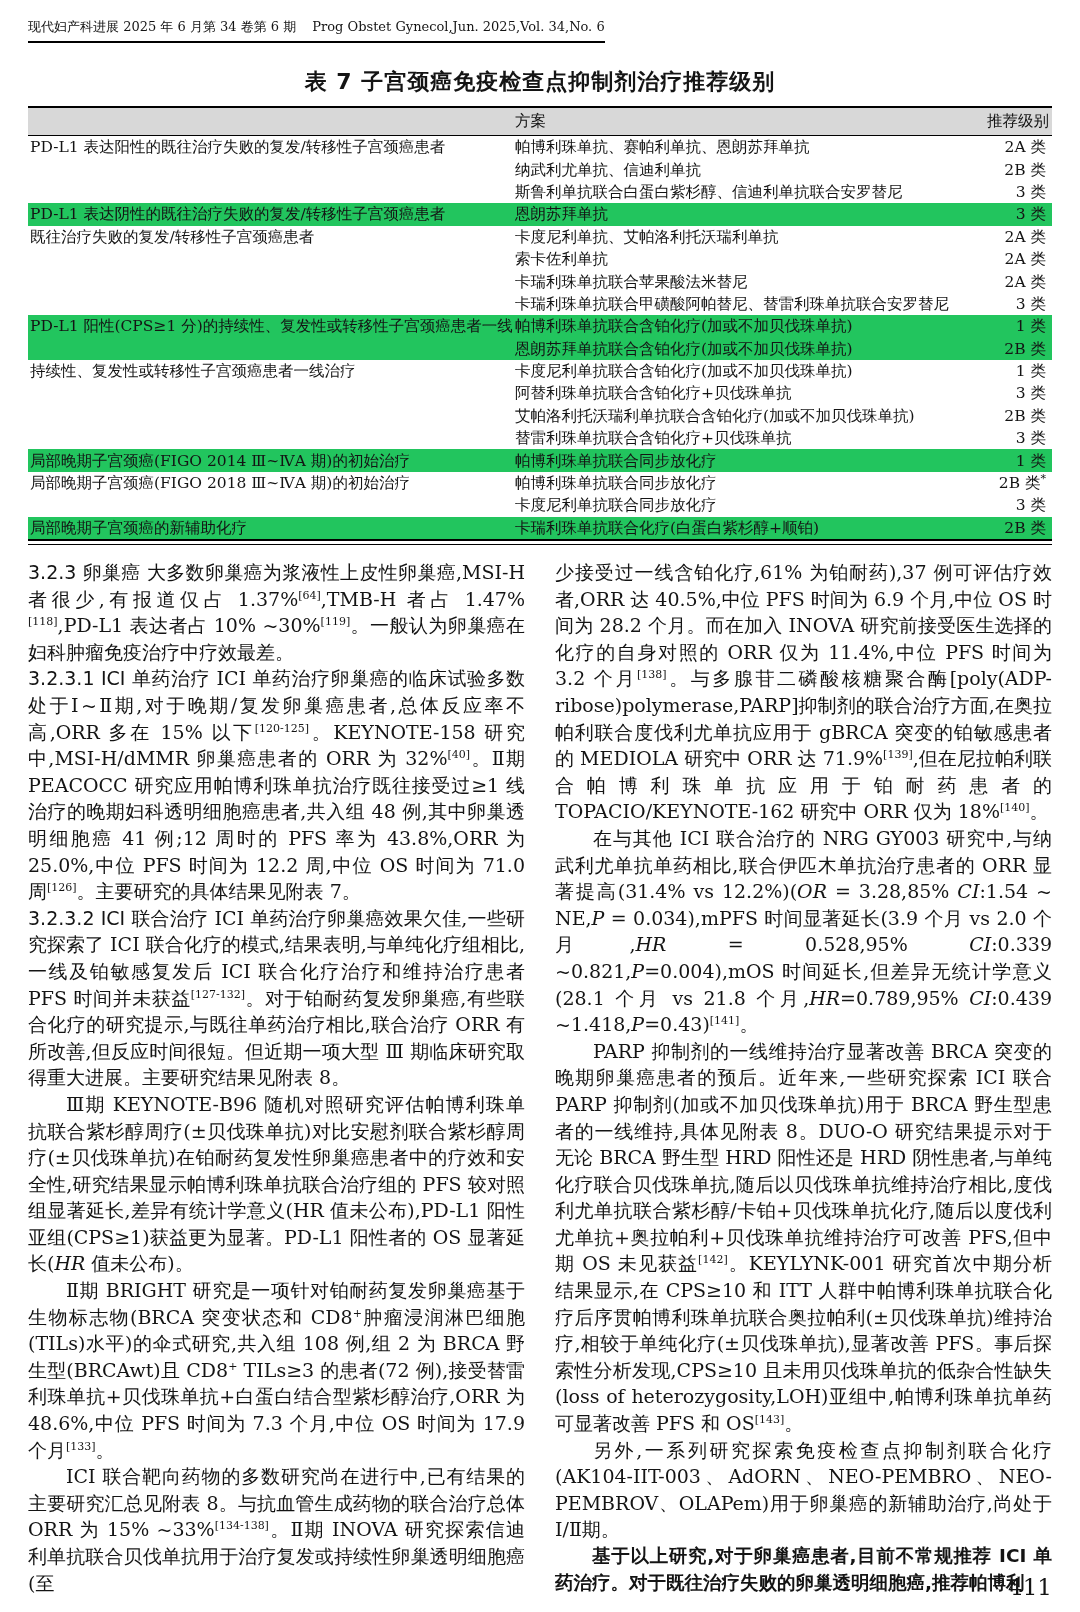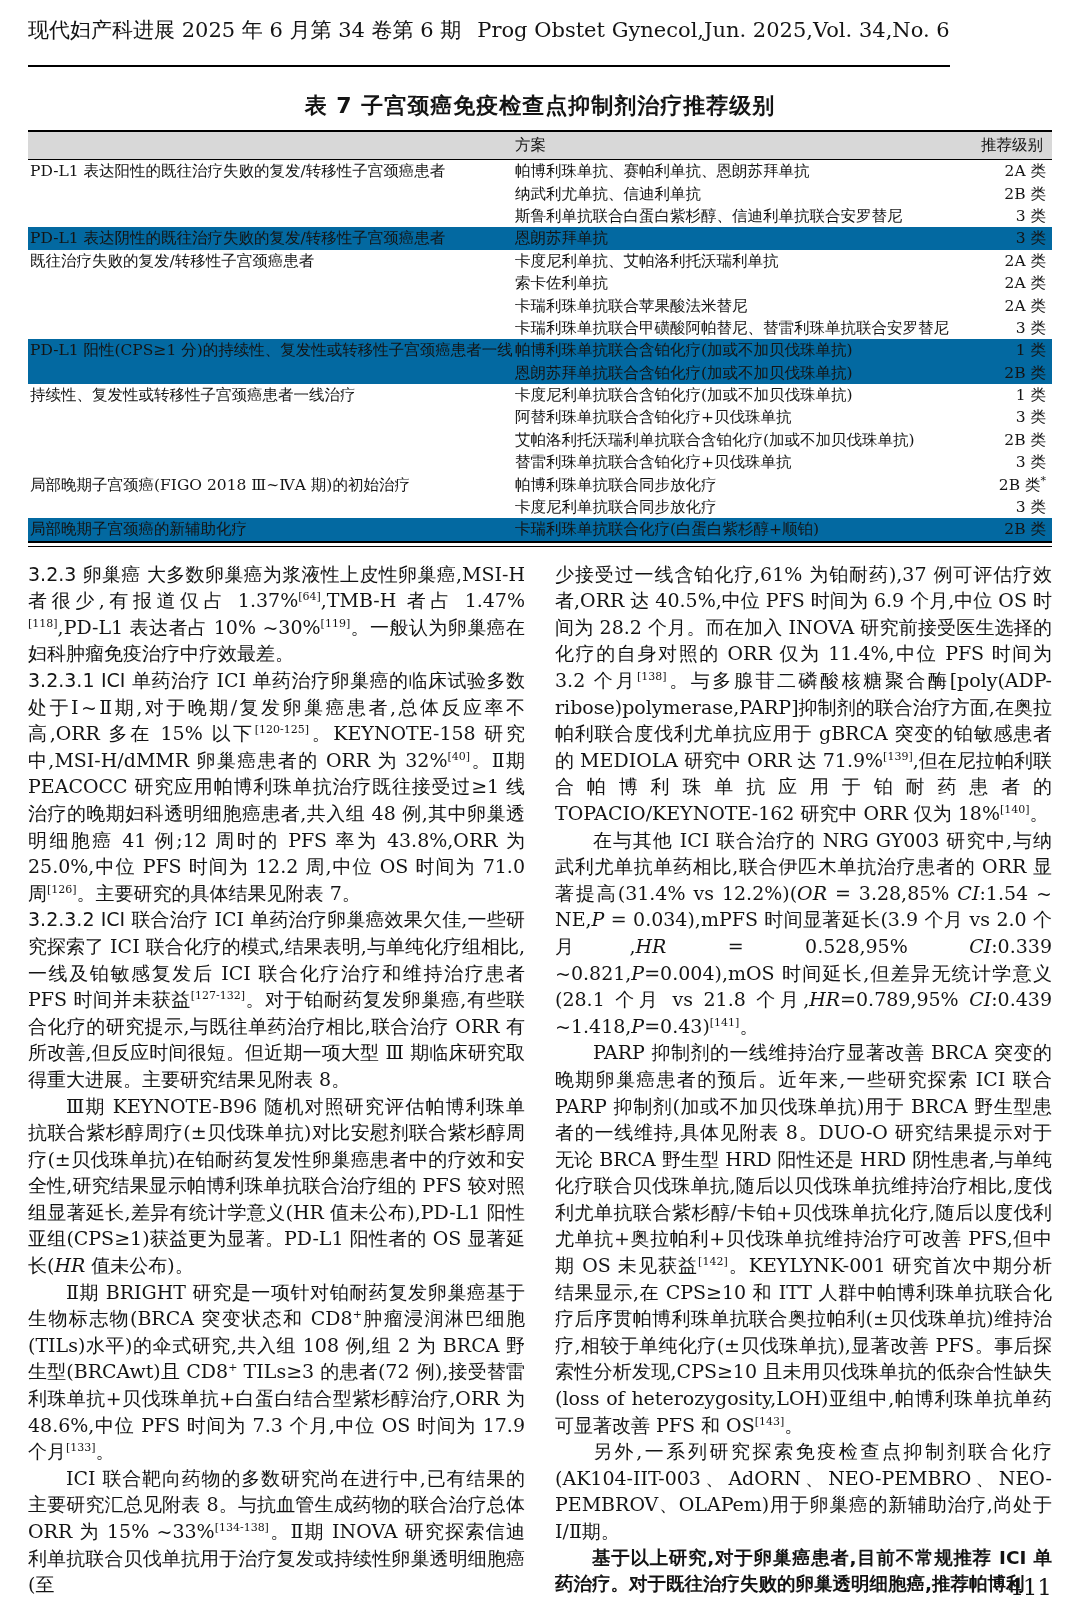--- a/index.html
+++ b/index.html
@@ -4,39 +4,39 @@
 <style>
   html,body{margin:0;padding:0;background:#ffffff;}
   .page{
     width:1080px;height:1612px;background:#fff;position:relative;
     box-sizing:border-box;padding:0 28px;
     font-family:"DejaVu Serif","Liberation Serif",serif;color:#141414;
     overflow:hidden;
   }
   
   .running-head{padding-top:16px;}
-  .rh-inner{display:inline-block;border-bottom:2px solid #000;padding-bottom:21px;font-size:21px;white-space:nowrap;}
+  .rh-inner{display:inline-block;border-bottom:2px solid #000;padding-bottom:5px;font-size:13px;white-space:nowrap;}
   .rh-en{margin-left:16px;}
   
   .table-title{
     text-align:center;font-weight:700;font-size:22px;margin-top:24px;
     font-family:"DejaVu Sans","Liberation Sans",sans-serif;letter-spacing:1px;
   }
   
   table.rec{width:100%;border-collapse:collapse;margin-top:9px;font-size:15.5px;table-layout:fixed;}
   table.rec col.c-ind{width:485px;}
   table.rec col.c-sch{width:auto;}
   table.rec col.c-grd{width:88px;}
   table.rec thead tr{background:#d8d8d8;border-top:2px solid #000;border-bottom:1px solid #000;}
   table.rec th{font-weight:400;height:27px;padding:0 2px;text-align:left;}
   table.rec th.sch{text-align:left;}
-  table.rec th.grd{text-align:right;padding-right:9px;}
+  table.rec th.grd{text-align:right;padding-right:3px;}
   table.rec td{height:22.4px;line-height:22px;padding:0 2px;white-space:nowrap;overflow:hidden;}
   table.rec td.grd{text-align:right;padding-right:6px;}
-  table.rec tr.shaded{background:#0369a1;}
+  table.rec tr.shaded{background:#22c55e;}
   .double-rule{height:3px;border-top:2px solid #000;border-bottom:1px solid #000;}
   .table-note{font-size:15.5px;margin-top:8px;padding-left:30px;}
   
   .article{display:flex;gap:30px;margin-top:14px;font-size:19px;line-height:26.6px;text-align:justify;}
   .article .col{flex:1;min-width:0;}
   .article p{margin:0;}
   .article p.indent{text-indent:2em;}
   b{font-family:"DejaVu Sans","Liberation Sans",sans-serif;font-weight:400;}
   .bold-para{font-family:"DejaVu Sans","Liberation Sans",sans-serif;font-weight:700;font-size:18.5px;}
   sup{font-size:11px;vertical-align:super;line-height:0;}
@@ -133,20 +133,25 @@
         <tr>
           <td class="ind"></td>
           <td class="sch">艾帕洛利托沃瑞利单抗联合含铂化疗(加或不加贝伐珠单抗)</td>
           <td class="grd">2B 类</td>
         </tr>
         <tr>
           <td class="ind"></td>
           <td class="sch">替雷利珠单抗联合含铂化疗+贝伐珠单抗</td>
           <td class="grd">3 类</td>
         </tr>
+        <tr class="shaded">
+          <td class="ind">局部晚期子宫颈癌(FIGO 2014 Ⅲ~ⅣA 期)的初始治疗</td>
+          <td class="sch">帕博利珠单抗联合同步放化疗</td>
+          <td class="grd">1 类</td>
+        </tr>
         <tr>
           <td class="ind">局部晚期子宫颈癌(FIGO 2018 Ⅲ~ⅣA 期)的初始治疗</td>
           <td class="sch">帕博利珠单抗联合同步放化疗</td>
           <td class="grd">2B 类<sup>*</sup></td>
         </tr>
         <tr>
           <td class="ind"></td>
           <td class="sch">卡度尼利单抗联合同步放化疗</td>
           <td class="grd">3 类</td>
         </tr>

